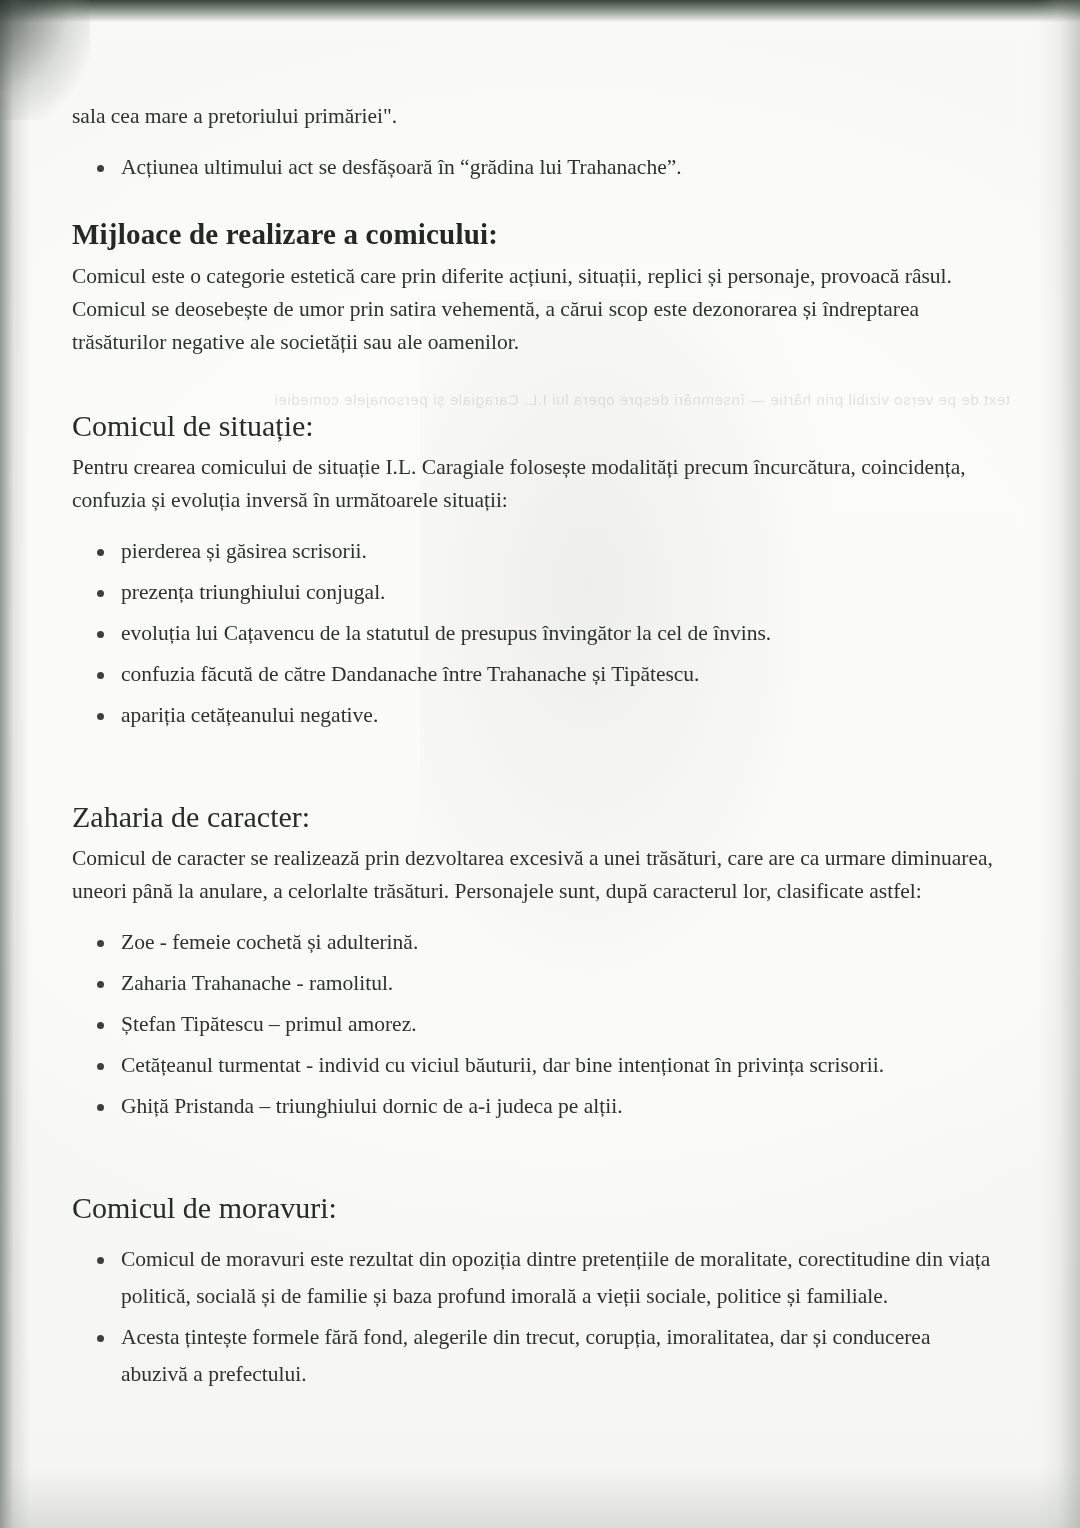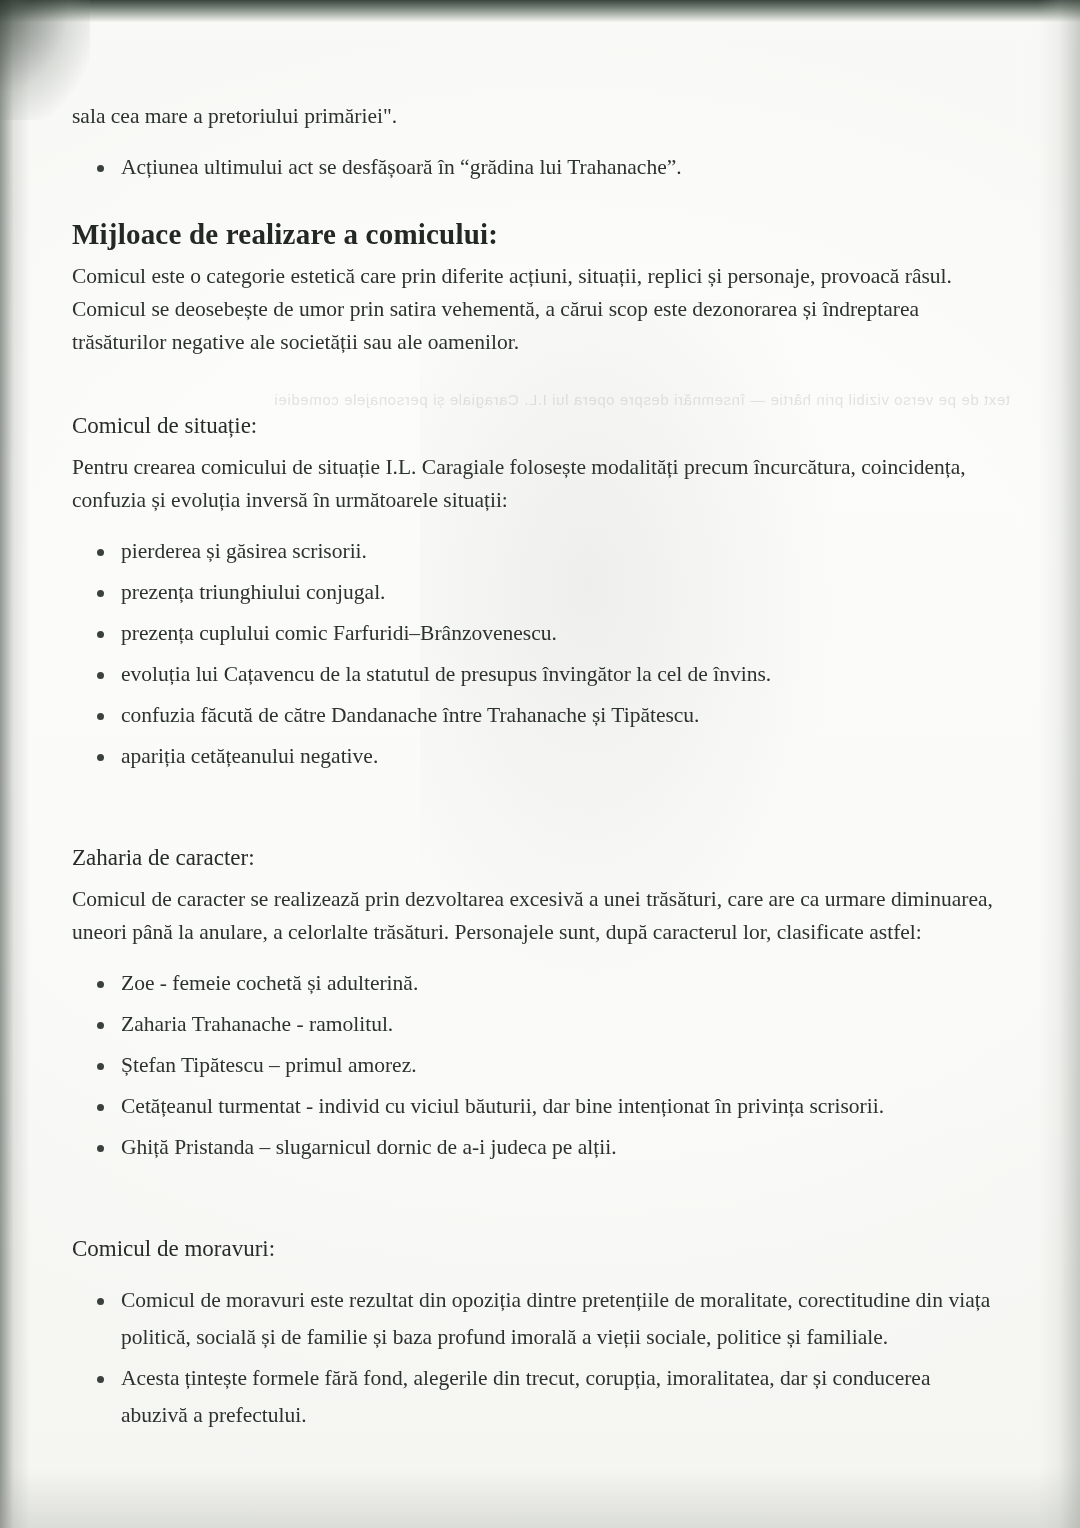--- a/index.html
+++ b/index.html
@@ -115,21 +115,21 @@
     font-family: "Liberation Serif", serif;
     font-weight: bold;
     font-size: 29px;
     line-height: 36px;
     margin: 30px 0 6px 0;
     color: #232824;
     letter-spacing: 0.2px;
   }
 
   .sub-title {
-    font-size: 23px;
+    font-size: 30px;
     line-height: 34px;
     margin-top: 26px;
     margin-bottom: 1px;
     color: #272c28;
   }
 
   p.para {
     margin: 8px 0 0 0;
     font-size: 21.5px;
     line-height: 33px;
@@ -159,36 +159,35 @@
 
     <p class="para intro-line">Comicul este o categorie estetică care prin diferite acțiuni, situații, replici și personaje, provoacă râsul. Comicul se deosebește de umor prin satira vehementă, a cărui scop este dezonorarea și îndreptarea trăsăturilor negative ale societății sau ale oamenilor.</p>
 
     <div class="gap-md"></div>
 
     <div class="sub-title">Comicul de situație:</div>
     <p class="para">Pentru crearea comicului de situație I.L. Caragiale folosește modalități precum încurcătura, coincidența, confuzia și evoluția inversă în următoarele situații:</p>
     <ul class="bullets">
       <li>pierderea și găsirea scrisorii.</li>
       <li>prezența triunghiului conjugal.</li>
-      <li>prezența cuplului comic Farfuridi–Brânzovenescu.</li>
       <li>evoluția lui Cațavencu de la statutul de presupus învingător la cel de învins.</li>
       <li>confuzia făcută de către Dandanache între Trahanache și Tipătescu.</li>
       <li>apariția cetățeanului negative.</li>
     </ul>
 
     <div class="gap-md"></div>
 
     <div class="sub-title">Zaharia de caracter:</div>
     <p class="para">Comicul de caracter se realizează prin dezvoltarea excesivă a unei trăsături, care are ca urmare diminuarea, uneori până la anulare, a celorlalte trăsături. Personajele sunt, după caracterul lor, clasificate astfel:</p>
     <ul class="bullets">
       <li>Zoe - femeie cochetă și adulterină.</li>
       <li>Zaharia Trahanache - ramolitul.</li>
       <li>Ștefan Tipătescu – primul amorez.</li>
       <li>Cetățeanul turmentat - individ cu viciul băuturii, dar bine intenționat în privința scrisorii.</li>
-      <li>Ghiță Pristanda – slugarnicul dornic de a-i judeca pe alții.</li>
+      <li>Ghiță Pristanda – triunghiului dornic de a-i judeca pe alții.</li>
     </ul>
 
     <div class="gap-md"></div>
 
     <div class="sub-title">Comicul de moravuri:</div>
     <ul class="bullets">
       <li>Comicul de moravuri este rezultat din opoziția dintre pretențiile de moralitate, corectitudine din viața politică, socială și de familie și baza profund imorală a vieții sociale, politice și familiale.</li>
       <li>Acesta țintește formele fără fond, alegerile din trecut, corupția, imoralitatea, dar și conducerea abuzivă a prefectului.</li>
     </ul>
 

